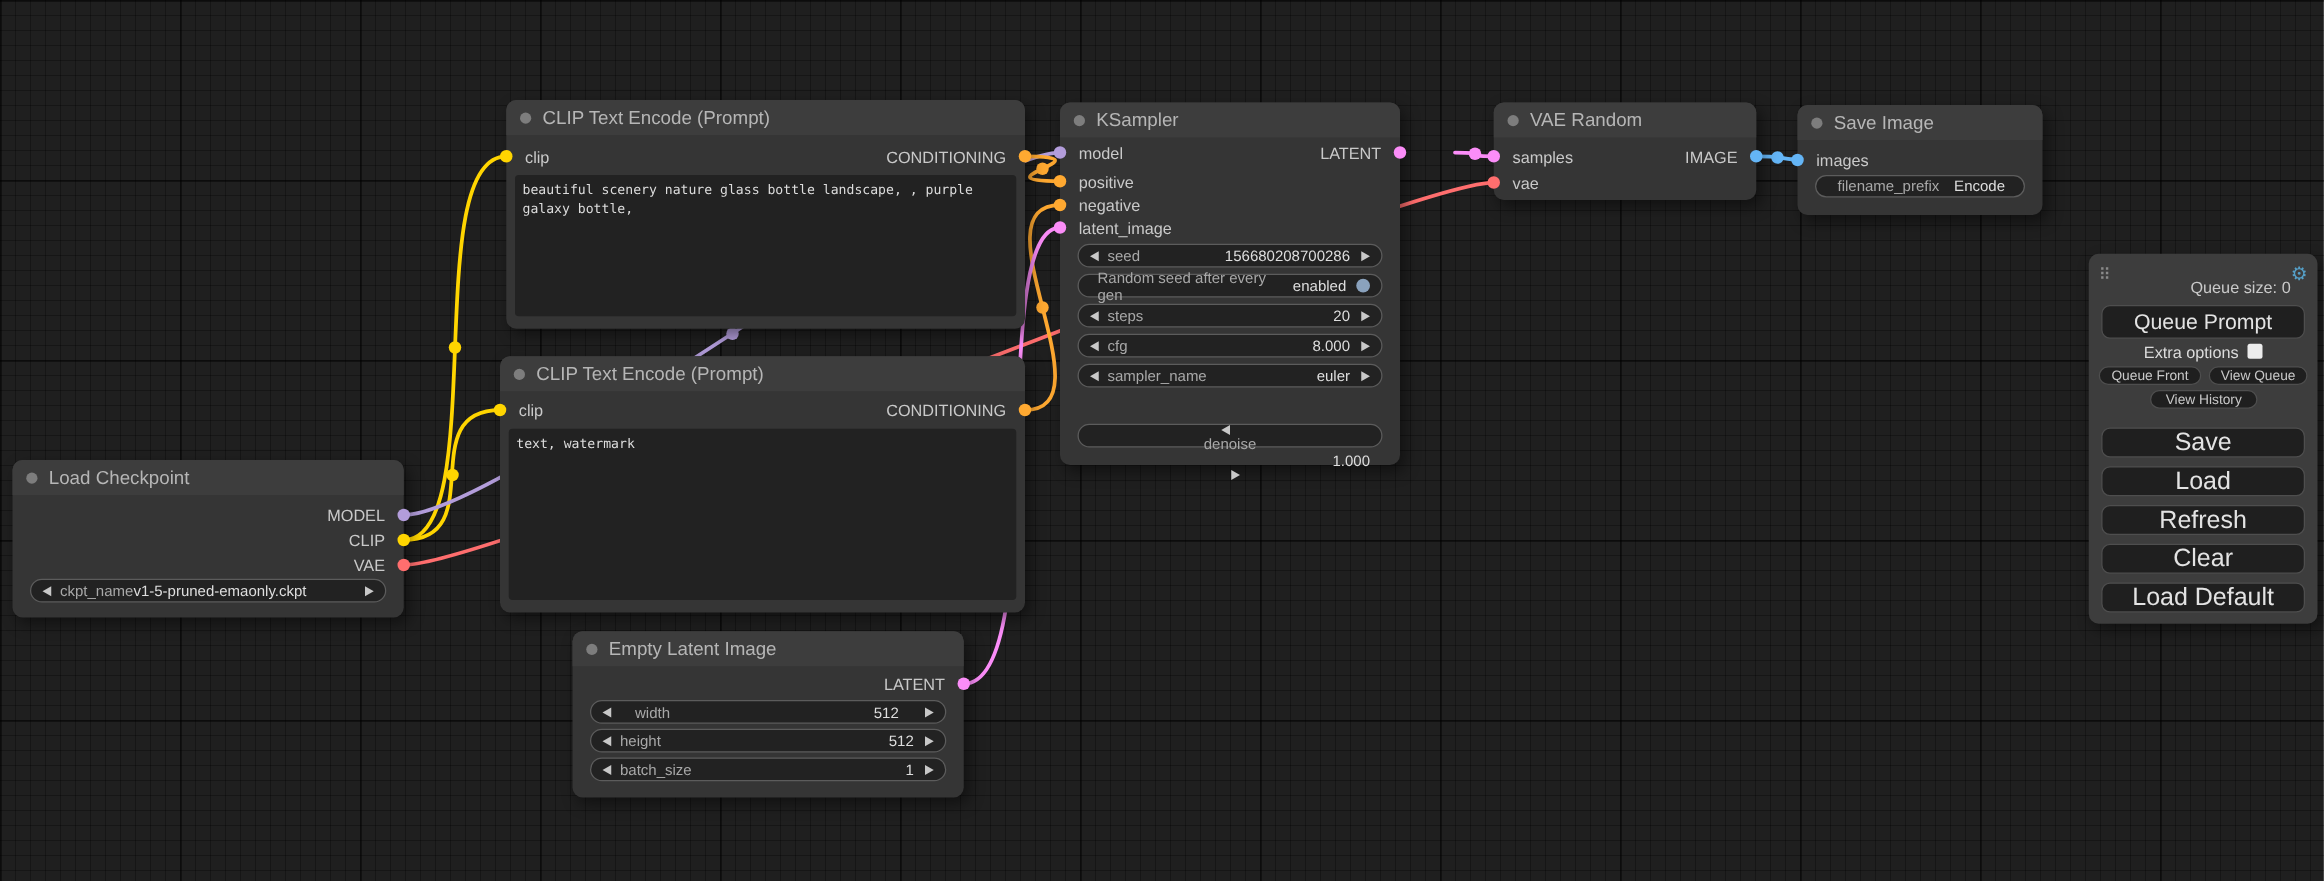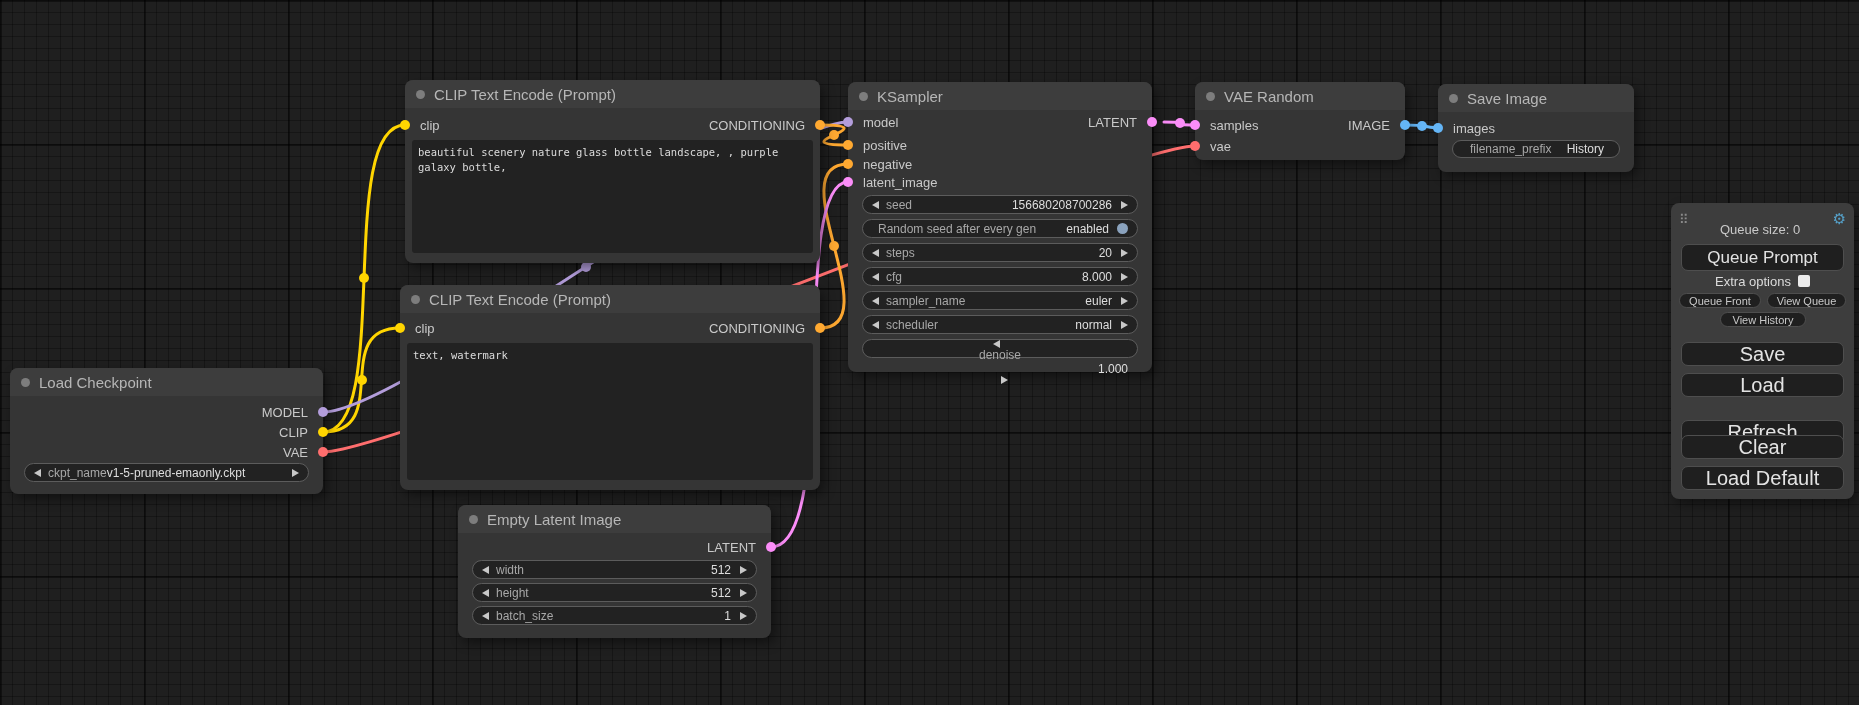--- a/index.html
+++ b/index.html
@@ -42,21 +42,21 @@
   .prompt-text{position:absolute;left:7px;right:7px;background:#222;border-radius:3px;
     padding:5px 6px;font-family:"DejaVu Sans Mono",monospace;font-size:10.5px;
     line-height:1.4;color:#dcdcdc;white-space:pre-wrap;word-break:break-word;
     box-sizing:border-box;overflow:hidden;}
 
   .qpanel{position:absolute;z-index:3;left:1671px;top:203px;width:183px;height:296px;
     background:#3d3d3d;border-radius:8px;box-shadow:4px 5px 12px rgba(0,0,0,.45);}
   .qheader{position:absolute;top:6px;left:8px;right:8px;height:20px;display:flex;
     align-items:center;color:#c9c9c9;font-size:13px;}
   .qhandle{color:#8a8a8a;font-size:13px;letter-spacing:-1px;cursor:grab;}
-  .qtitle{flex:1;text-align:center;margin-top:20px;}
+  .qtitle{flex:1;text-align:right;margin-top:20px;}
   .qgear{font-size:15px;cursor:pointer;}
   .qbtn{position:absolute;left:10px;right:10px;background:#1f1f1f;border:1px solid #4e4e4e;
     border-radius:7px;color:#e3e3e3;display:flex;align-items:center;justify-content:center;
     box-sizing:border-box;cursor:pointer;}
   .qbtn.big{height:24px;font-size:20px;}
   .qbtn.prompt{top:41px;height:27px;font-size:17px;}
   .extra-row{position:absolute;top:70px;left:0;right:0;height:16px;display:flex;
     align-items:center;justify-content:center;gap:7px;color:#dcdcdc;font-size:13px;}
   .checkbox{width:12px;height:12px;background:#ececec;border-radius:2px;cursor:pointer;}
   .qbtn.small{border-radius:8px;font-size:11px;color:#c9c9c9;height:15px;}
@@ -142,41 +142,41 @@
 
   <div class="node" style="left:458px;top:505px;width:313px;height:133px;">
     <div class="ntitle">
       <span class="tdot"></span>
       <span>Empty Latent Image</span>
     </div>
     <div class="row" style="top:32px;">
       <span class="out-label">LATENT</span>
       <span class="sdot dout" style="background: rgb(251, 141, 248);"></span>
     </div>
-    <div class="widget" style="top:55px;">
+    <div class="widget" style="top:55px;gap:12px;">
       <span class="tri tri-l"></span>
       <span>width</span>
       <span class="wval">512</span>
       <span class="tri tri-r"></span>
     </div>
     <div class="widget" style="top:78px;">
       <span class="tri tri-l"></span>
       <span>height</span>
       <span class="wval">512</span>
       <span class="tri tri-r"></span>
     </div>
     <div class="widget" style="top:101px;">
       <span class="tri tri-l"></span>
       <span>batch_size</span>
       <span class="wval">1</span>
       <span class="tri tri-r"></span>
     </div>
   </div>
 
-  <div class="node" style="left:848px;top:82px;width:304px;height:290px;">
+  <div class="node" style="left:848px;top:82px;width:272px;height:290px;">
     <div class="ntitle">
       <span class="tdot"></span>
       <span>KSampler</span>
     </div>
     <div class="row" style="top:30px;">
       <span class="sdot din" style="background: rgb(179, 157, 219);"></span>
       <span class="in-label">model</span>
       <span class="out-label">LATENT</span>
       <span class="sdot dout" style="background: rgb(251, 141, 248);"></span>
     </div>
@@ -214,26 +214,20 @@
       <span>cfg</span>
       <span class="wval">8.000</span>
       <span class="tri tri-r"></span>
     </div>
     <div class="widget" style="top:209px;">
       <span class="tri tri-l"></span>
       <span>sampler_name</span>
       <span class="wval">euler</span>
       <span class="tri tri-r"></span>
     </div>
-    <div class="widget" style="top:233px;">
-      <span class="tri tri-l"></span>
-      <span>scheduler</span>
-      <span class="wval">normal</span>
-      <span class="tri tri-r"></span>
-    </div>
     <div class="widget" style="top:257px;flex-direction:column;">
       <span class="tri tri-l"></span>
       <span>denoise</span>
       <span class="wval">1.000</span>
       <span class="tri tri-r"></span>
     </div>
   </div>
 
   <div class="node" style="left:1195px;top:82px;width:210px;height:78px;">
     <div class="ntitle">
@@ -256,38 +250,38 @@
     <div class="ntitle">
       <span class="tdot"></span>
       <span>Save Image</span>
     </div>
     <div class="row" style="top:34px;">
       <span class="sdot din" style="background: rgb(100, 181, 246);"></span>
       <span class="in-label">images</span>
     </div>
     <div class="widget" style="top:56px;height:18px;">
       <span style="margin-left:8px;">filename_prefix</span>
-      <span class="wval" style="margin-right:6px;">History</span>
+      <span class="wval" style="margin-right:6px;">Encode</span>
     </div>
   </div>
 
   <div class="qpanel">
     <div class="qheader">
       <span class="qhandle">⠿</span>
       <span class="qtitle">Queue size: 0</span>
       <span class="qgear" style="color: rgb(85, 160, 200);">⚙</span>
     </div>
     <div class="qbtn prompt">Queue Prompt</div>
     <div class="extra-row">
       <span>Extra options</span>
       <span class="checkbox"></span>
     </div>
     <div class="qbtn small" style="top:90px;left:8px;right:auto;width:82px;">Queue Front</div>
     <div class="qbtn small" style="top:90px;left:96px;right:8px;">View Queue</div>
     <div class="qbtn small" style="top:109px;left:49px;right:auto;width:86px;">View History</div>
     <div class="qbtn big" style="top:139px;">Save</div>
     <div class="qbtn big" style="top:170px;">Load</div>
-    <div class="qbtn big" style="top:217px;">Refresh</div>
+    <div class="qbtn big" style="top:201px;">Refresh</div>
     <div class="qbtn big" style="top:232px;">Clear</div>
     <div class="qbtn big" style="top:263px;">Load Default</div>
   </div>
 
 </div>
 
 </body></html>

